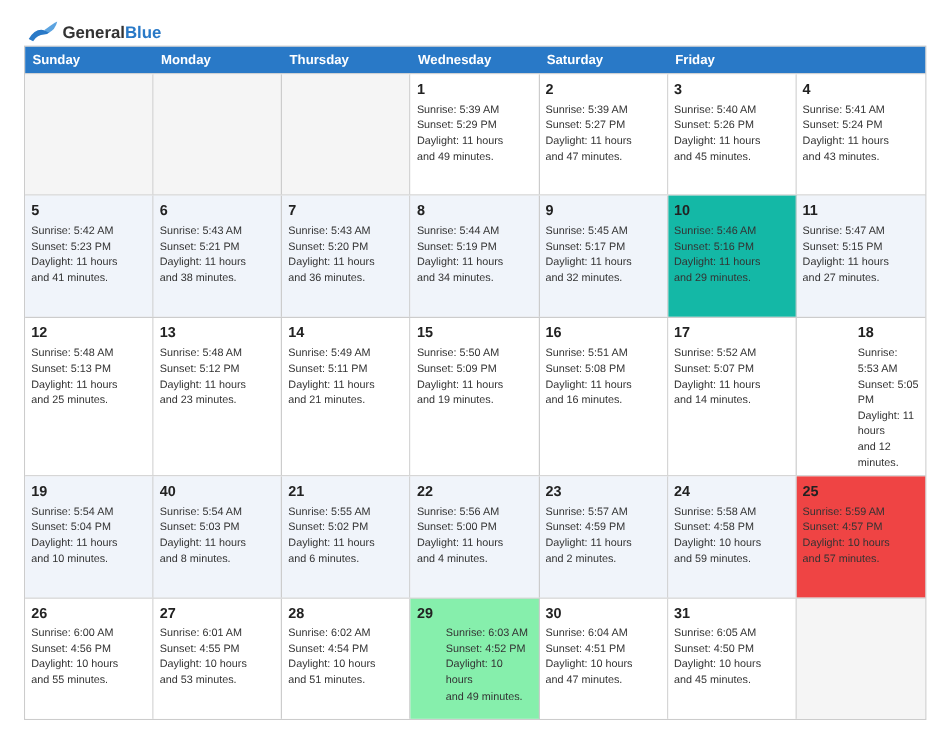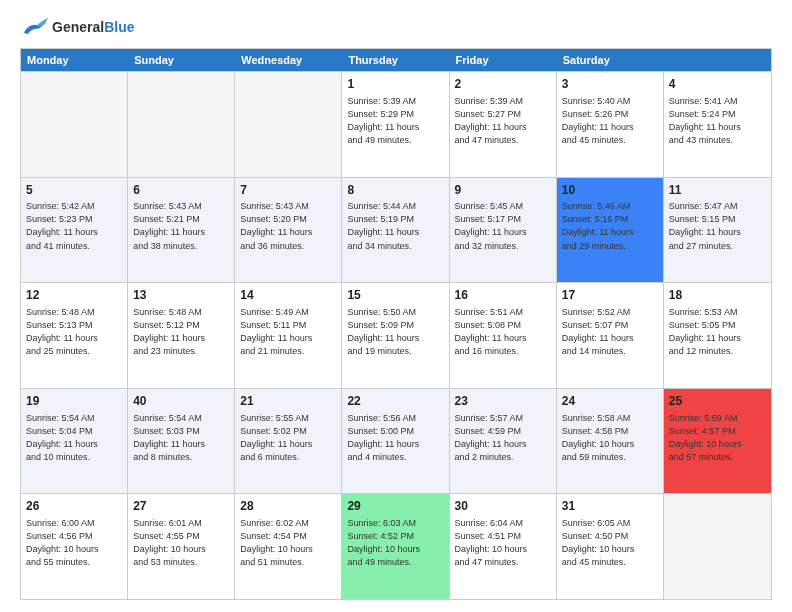--- a/index.html
+++ b/index.html
@@ -14,21 +14,20 @@
       width: 792px;
       height: 612px;
       padding: 16px 20px 12px 20px;
       display: flex;
       flex-direction: column;
     }
     .header {
       display: flex;
       justify-content: space-between;
       align-items: flex-start;
-      margin-bottom: 10px;
     }
     .logo {
       display: flex;
       align-items: center;
       gap: 4px;
     }
     .logo-bird {
       width: 28px;
       height: 22px;
     }
@@ -124,26 +123,26 @@
       </div>
     </div>
     <div class="title-block">
       <div class="month-title"></div>
       <div class="location"></div>
     </div>
   </div>
 
   <div class="calendar">
     <div class="cal-header">
-    <div class="cal-header-cell">Monday</div>
-        <div class="cal-header-cell">Sunday</div>
+    <div class="cal-header-cell">Sunday</div>
+        <div class="cal-header-cell">Monday</div>
+        <div class="cal-header-cell">Thursday</div>
         <div class="cal-header-cell">Wednesday</div>
-        <div class="cal-header-cell">Thursday</div>
+        <div class="cal-header-cell">Saturday</div>
         <div class="cal-header-cell">Friday</div>
-        <div class="cal-header-cell">Saturday</div>
       </div>
     <div class="cal-body">
     <div class="cal-row">
           <div class="cal-cell empty" style="background-color: rgb(245, 245, 245);"></div>
           <div class="cal-cell empty" style="background-color: rgb(245, 245, 245);"></div>
           <div class="cal-cell empty" style="background-color: rgb(245, 245, 245);"></div>
           <div class="cal-cell" style="background-color: rgb(255, 255, 255);">
             <span class="day-num">1</span>
             <div class="cell-text" style="white-space: pre-line;">Sunrise: 5:39 AM
 Sunset: 5:29 PM
@@ -201,21 +200,21 @@
 Daylight: 11 hours
 and 34 minutes.</div>
           </div>
           <div class="cal-cell" style="background-color: rgb(240, 244, 250);">
             <span class="day-num">9</span>
             <div class="cell-text" style="white-space: pre-line;">Sunrise: 5:45 AM
 Sunset: 5:17 PM
 Daylight: 11 hours
 and 32 minutes.</div>
           </div>
-          <div class="cal-cell" style="background-color: #3b82f6;">
+          <div class="cal-cell" style="background-color: #14b8a6;">
             <span class="day-num">10</span>
             <div class="cell-text" style="white-space: pre-line;">Sunrise: 5:46 AM
 Sunset: 5:16 PM
 Daylight: 11 hours
 and 29 minutes.</div>
           </div>
           <div class="cal-cell" style="background-color: rgb(240, 244, 250);">
             <span class="day-num">11</span>
             <div class="cell-text" style="white-space: pre-line;">Sunrise: 5:47 AM
 Sunset: 5:15 PM
@@ -259,21 +258,21 @@
 Daylight: 11 hours
 and 16 minutes.</div>
           </div>
           <div class="cal-cell" style="background-color: rgb(255, 255, 255);">
             <span class="day-num">17</span>
             <div class="cell-text" style="white-space: pre-line;">Sunrise: 5:52 AM
 Sunset: 5:07 PM
 Daylight: 11 hours
 and 14 minutes.</div>
           </div>
-          <div class="cal-cell" style="background-color: rgb(255, 255, 255);">
+          <div class="cal-cell" style="background-color: rgb(255, 255, 255); margin-left: 46px;">
             <span class="day-num">18</span>
             <div class="cell-text" style="white-space: pre-line;">Sunrise: 5:53 AM
 Sunset: 5:05 PM
 Daylight: 11 hours
 and 12 minutes.</div>
           </div>
         </div>
         <div class="cal-row">
           <div class="cal-cell" style="background-color: rgb(240, 244, 250);">
             <span class="day-num">19</span>
@@ -342,21 +341,21 @@
           </div>
           <div class="cal-cell" style="background-color: rgb(255, 255, 255);">
             <span class="day-num">28</span>
             <div class="cell-text" style="white-space: pre-line;">Sunrise: 6:02 AM
 Sunset: 4:54 PM
 Daylight: 10 hours
 and 51 minutes.</div>
           </div>
           <div class="cal-cell" style="background-color: #86efac;">
             <span class="day-num">29</span>
-            <div class="cell-text" style="white-space: pre-line;">Sunrise: 6:03 AM
+            <div class="cell-text" style="white-space: pre-line; margin-left: 24px;">Sunrise: 6:03 AM
 Sunset: 4:52 PM
 Daylight: 10 hours
 and 49 minutes.</div>
           </div>
           <div class="cal-cell" style="background-color: rgb(255, 255, 255);">
             <span class="day-num">30</span>
             <div class="cell-text" style="white-space: pre-line;">Sunrise: 6:04 AM
 Sunset: 4:51 PM
 Daylight: 10 hours
 and 47 minutes.</div>

